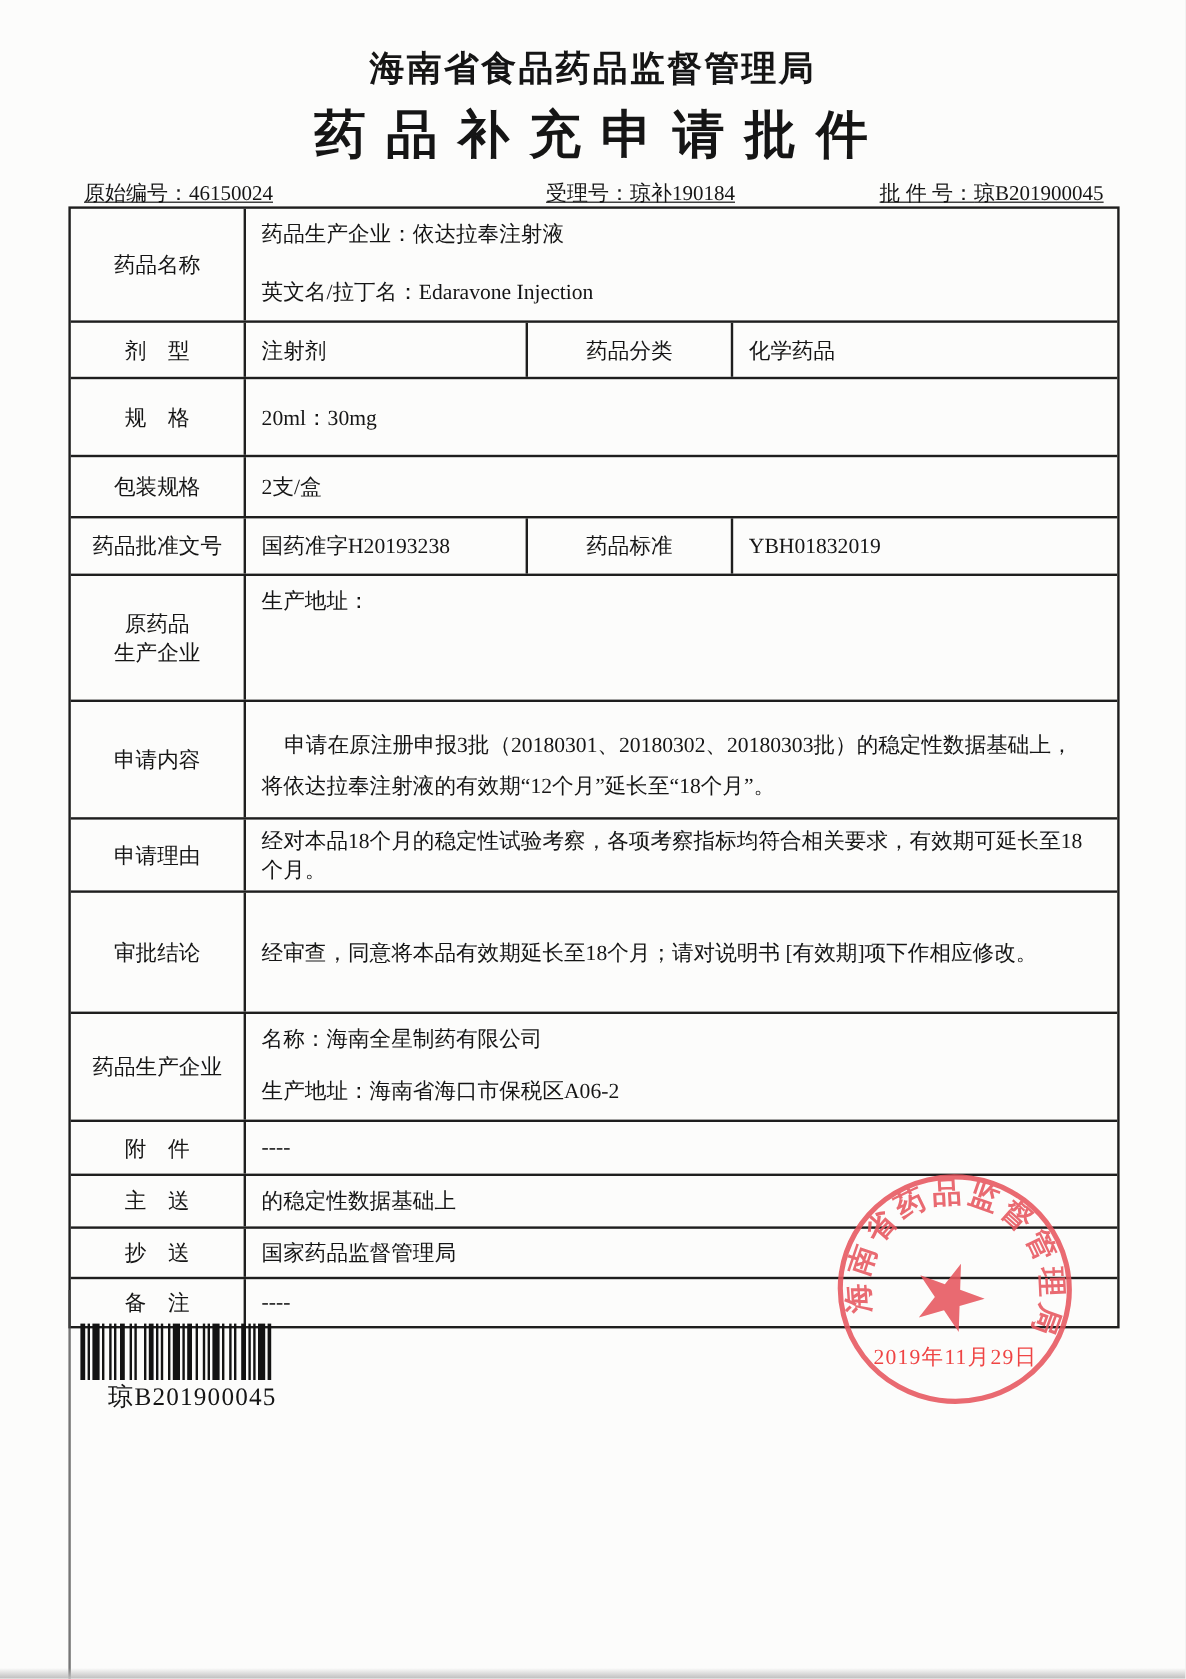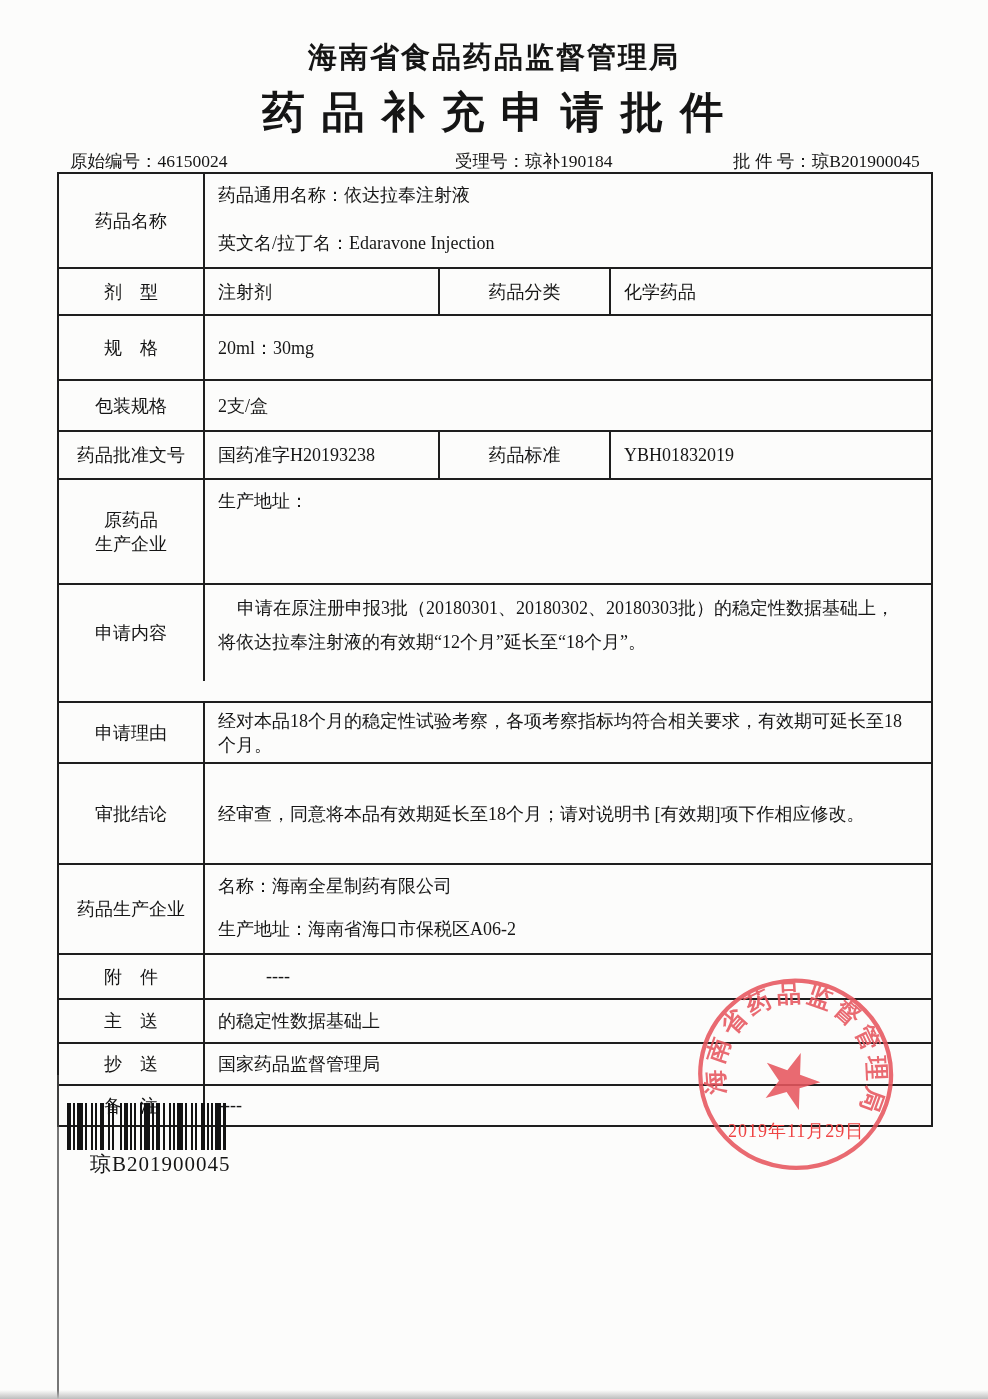--- a/index.html
+++ b/index.html
@@ -17,21 +17,21 @@
     text-align:center;
     font-family:"Liberation Sans","DejaVu Sans",sans-serif;
     font-weight:bold; font-size:29px; letter-spacing:2px;
   }
   .doc-title {
     position:absolute; top:84px; left:0; right:0;
     text-align:center;
     font-weight:bold; font-size:43px; letter-spacing:3px;
   }
   .meta { position:absolute; top:149px; left:0; right:0; height:24px; font-size:17.5px; }
-  .meta-item { position:absolute; white-space:nowrap; }
+  .meta-item { position:absolute; white-space:nowrap;text-decoration:underline; }
   .meta-original { left:70px; }
   .meta-acceptance { left:455px; }
   .meta-approval { left:733px; }
 
   .tbl {
     position:absolute; left:57px; top:172px; width:876px;
     border:2px solid #1e1e1e;
     box-sizing:border-box;
     font-size:18px;
   }
@@ -57,24 +57,24 @@
     border-right:2px solid #1e1e1e;
     display:flex; align-items:center; justify-content:center;
     text-align:center; box-sizing:border-box;
   }
   .para {
     display:block; width:100%;
     line-height:1.88; text-indent:1.05em;
     padding:2px 10px 0 0;
   }
   .r1{height:93px;} .r2{height:47px;} .r3{height:65px;} .r4{height:51px;}
-  .r5{height:48px;justify-content:center;} .r6{height:105px;} .r7{height:98px;} .r8{height:61px;margin-top:20px;}
-  .r9{height:101px;} .r10{height:90px;} .r11{height:45px;gap:48px;} .r12{height:44px;}
+  .r5{height:48px;justify-content:center;} .r6{height:105px;} .r7{height:98px;} .r8{height:61px;}
+  .r9{height:101px;} .r10{height:90px;} .r11{height:45px;} .r12{height:44px;}
   .r13{height:42px;} .r14{height:41px;}
-  .r7 .cell-value { align-items:flex-start; padding-top:5px; }
+  .r7 .cell-value { align-items:flex-start; padding-top:18px; }
 
   .fold-line {
     position:absolute; left:57px; top:1075px; width:2px; height:324px;
     background:#4a4a4a; opacity:.75;
   }
   .scan-edge {
     position:absolute; left:0; right:0; bottom:0; height:9px;
     background:linear-gradient(to bottom, rgba(180,180,180,0), #bdbdbd);
   }
 
@@ -108,21 +108,21 @@
     <span class="meta-item meta-original"><span>原始编号：</span><span>46150024</span></span>
     <span class="meta-item meta-acceptance"><span>受理号：</span><span>琼补190184</span></span>
     <span class="meta-item meta-approval"><span>批 件 号：</span><span>琼B201900045</span></span>
   </div>
 
   <div class="tbl">
 
     <div class="row first r1">
       <div class="cell-label">药品名称</div>
       <div class="cell-value two-line">
-        <span>药品通用名称：依达拉奉注射液</span>
+        <span>药品生产企业：依达拉奉注射液</span>
         <span>英文名/拉丁名：Edaravone Injection</span>
       </div>
     </div>
 
     <div class="row r2">
       <div class="cell-label">剂　型</div>
       <div class="cell-value cell-value-mid">注射剂</div>
       <div class="cell-label2">药品分类</div>
       <div class="cell-value">化学药品</div>
     </div>

